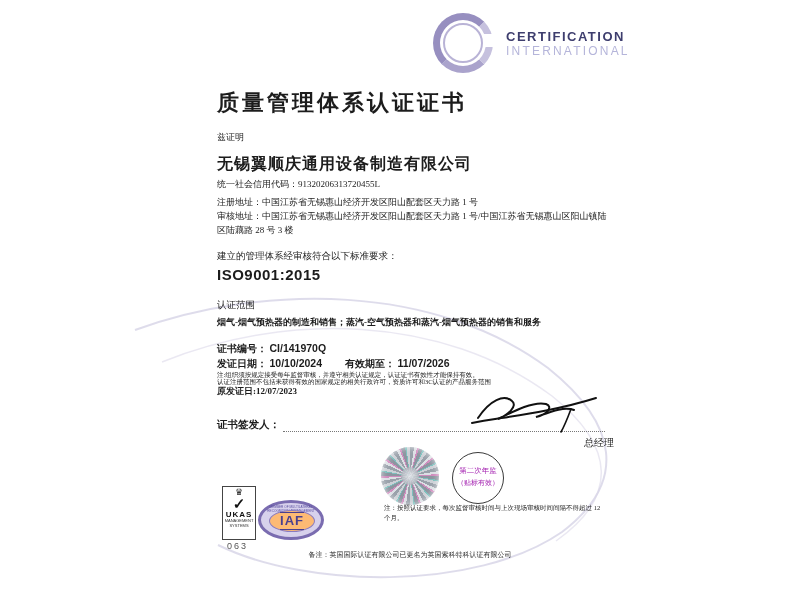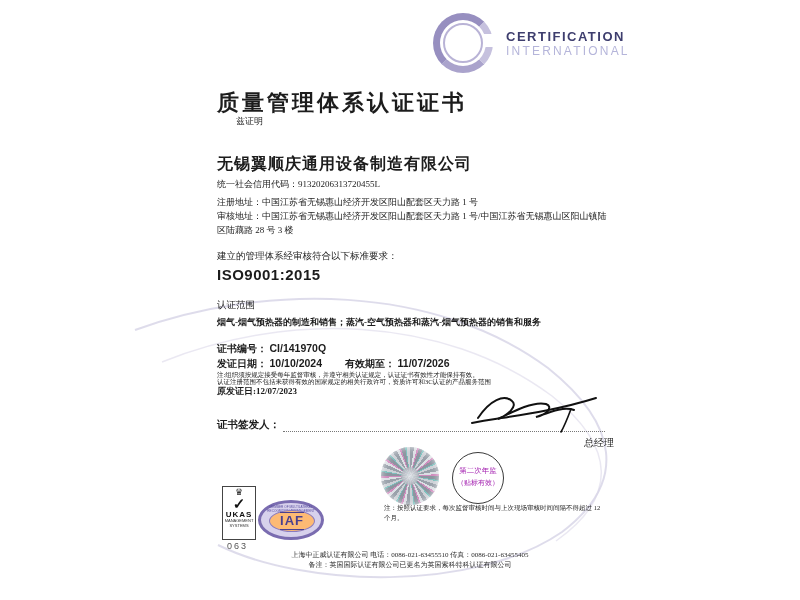--- a/index.html
+++ b/index.html
@@ -22,21 +22,21 @@
   }
   .logo-gap{position:absolute;right:-9px;top:14px;width:11px;height:13px;background:#fff;}
   .logo-word1{left:506px;top:29px;font-family:"Liberation Sans",sans-serif;
     font-size:13px;font-weight:bold;letter-spacing:1.5px;color:#3e3e6e;}
   .logo-word2{left:506px;top:44px;font-family:"Liberation Sans",sans-serif;
     font-size:12px;letter-spacing:2.2px;color:#b5b5da;}
   
   .swoosh{left:0;top:0;z-index:0;}
   
   .title{left:217px;top:88px;font-size:22px;font-weight:bold;letter-spacing:3px;}
-  .certify{left:217px;top:115px;font-size:9px;margin-left:19px;}
+  .certify{left:217px;top:131px;font-size:9px;}
   .company{left:217px;top:154px;font-size:16px;font-weight:bold;
     font-family:"Liberation Sans",sans-serif;letter-spacing:1px;}
   .credit{left:217px;top:178px;font-size:9px;text-align:right;}
   .regaddr{left:217px;top:196px;font-size:9px;width:390px;}
   .auditaddr{left:217px;top:210px;font-size:9px;width:390px;line-height:1.55;}
   .stdintro{left:217px;top:250px;font-size:9.5px;}
   .iso{left:217px;top:266px;font-size:15px;font-weight:bold;
     font-family:"Liberation Sans",sans-serif;letter-spacing:0.5px;}
   .scopelabel{left:217px;top:299px;font-size:9.5px;}
   .scopetext{left:217px;top:316px;font-size:9px;font-weight:bold;width:390px;}
@@ -162,15 +162,14 @@
   <div class="holo-core"></div>
 </div>
 
 <div class="abs z stamp">
   <span class="stamp-l1">第二次年监</span>
   <span class="stamp-l2">（贴标有效）</span>
 </div>
 <div class="abs z stampnote">注：按照认证要求，每次监督审核时间与上次现场审核时间间隔不得超过 12 个月。</div>
 
 <div class="abs z footer">
-  <div>上海中正威认证有限公司 电话：0086-021-63455510 传真：0086-021-63455405</div>
   <div>备注：英国国际认证有限公司已更名为英国索科特科认证有限公司</div>
 </div>
 
 </body></html>

